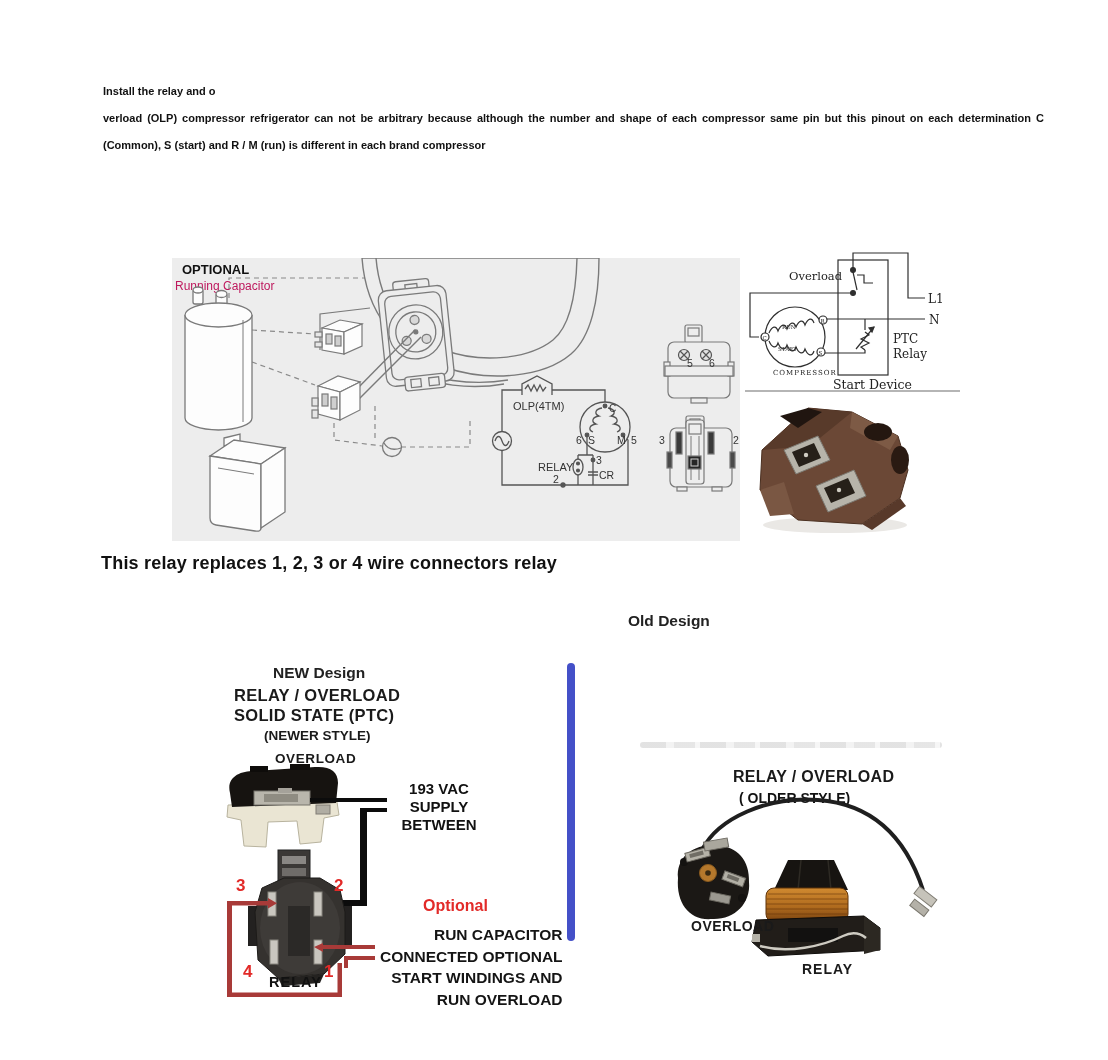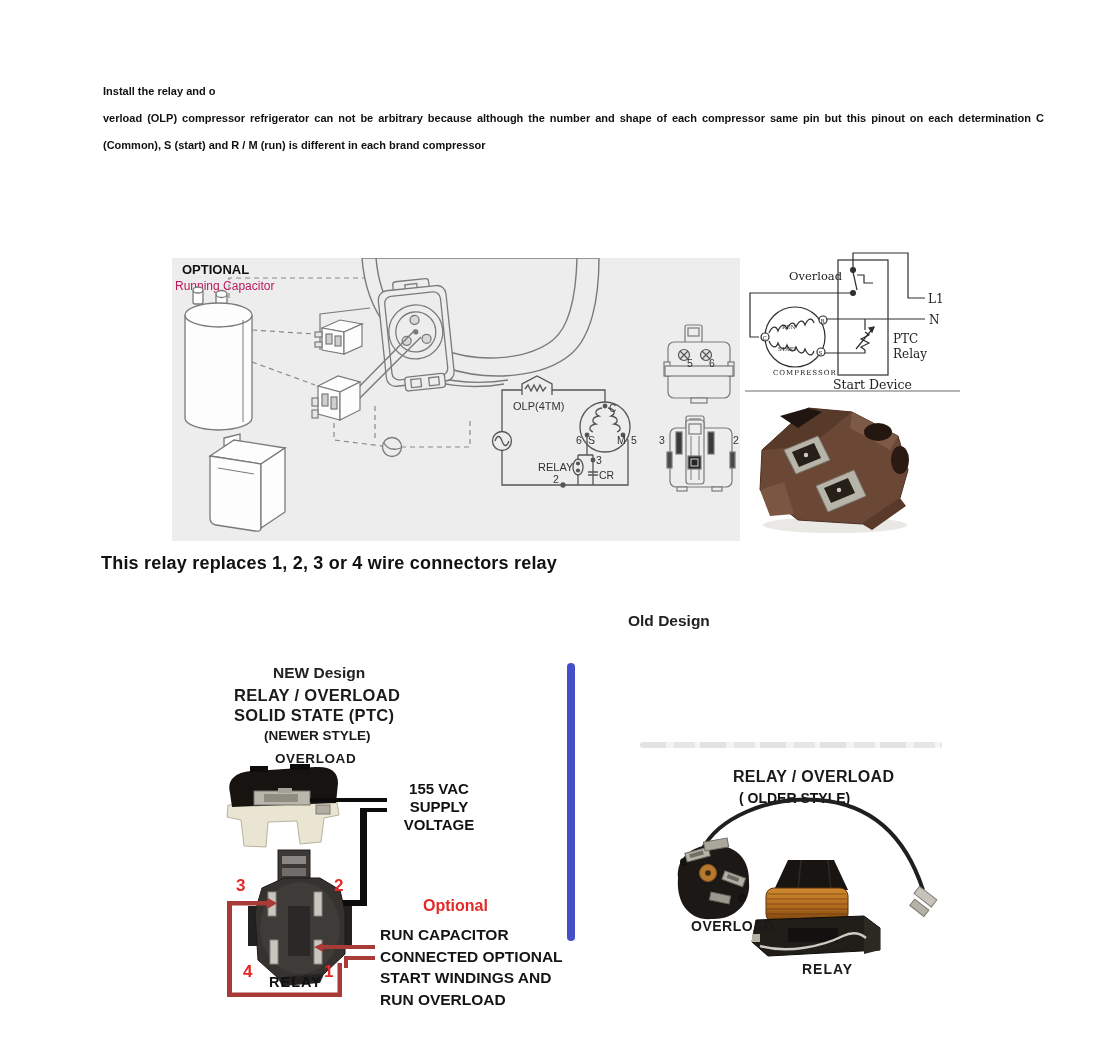--- a/index.html
+++ b/index.html
@@ -278,23 +278,23 @@
   <svg class="abs" style="left:305px;top:785px;" width="90" height="125" viewBox="0 0 90 125">
     <g fill="#0c0c0c">
       <rect x="5" y="13" width="77" height="4"></rect>
       <rect x="57" y="23" width="25" height="4"></rect>
       <rect x="55" y="23" width="7" height="97"></rect>
       <rect x="15" y="115" width="47" height="6"></rect>
     </g>
   </svg>
 
   <div class="abs" style="left:396px;top:780px;width:86px;text-align:center;font-size:15px;font-weight:bold;line-height:18px;">
-    <div>155 VAC</div>
+    <div>193 VAC</div>
     <div>SUPPLY</div>
-    <div>VOLTAGE</div>
+    <div>BETWEEN</div>
   </div>
 
   <svg class="abs" style="left:248px;top:848px;" width="104" height="142" viewBox="0 0 104 142">
     <g>
       <rect x="30" y="2" width="32" height="34" fill="#3b3836" stroke="#222"></rect>
       <rect x="34" y="8" width="24" height="8" fill="#8a8784"></rect>
       <rect x="34" y="20" width="24" height="8" fill="#6f6c69"></rect>
       <rect x="0" y="58" width="10" height="40" fill="#232120"></rect>
       <rect x="94" y="58" width="10" height="40" fill="#232120"></rect>
       <path d="M14,40 L36,30 L72,30 L92,42 L97,64 L97,106 L76,126 L30,130 L10,112 L7,64 Z" fill="#35322f" stroke="#1d1b19"></path>
@@ -322,21 +322,21 @@
     </g>
   </svg>
 
   <div class="abs red-pin" style="left:236px;top:876px;">3</div>
   <div class="abs red-pin" style="left:334px;top:876px;">2</div>
   <div class="abs red-pin" style="left:243px;top:962px;">4</div>
   <div class="abs red-pin" style="left:324px;top:962px;">1</div>
   <div class="abs" style="left:269px;top:974px;font-size:14.5px;font-weight:bold;letter-spacing:1px;z-index:5;">RELAY</div>
 
   <div class="abs" style="left:423px;top:897px;font-size:16px;font-weight:bold;color:#e22a28;">Optional</div>
-  <div class="abs note" style="left:380px;top:924px;">
+  <div class="abs note" style="left:380px;top:924px;text-align:right;">
     <div>RUN CAPACITOR</div>
     <div>CONNECTED OPTIONAL</div>
     <div>START WINDINGS AND</div>
     <div>RUN OVERLOAD</div>
   </div>
 
   <div class="abs" id="ghost-line"></div>
   <div class="abs nd-h" style="left:733px;top:768px;font-size:16px;">RELAY / OVERLOAD</div>
   <div class="abs" style="left:739px;top:790px;font-size:14px;font-weight:bold;">( OLDER STYLE)</div>
 

